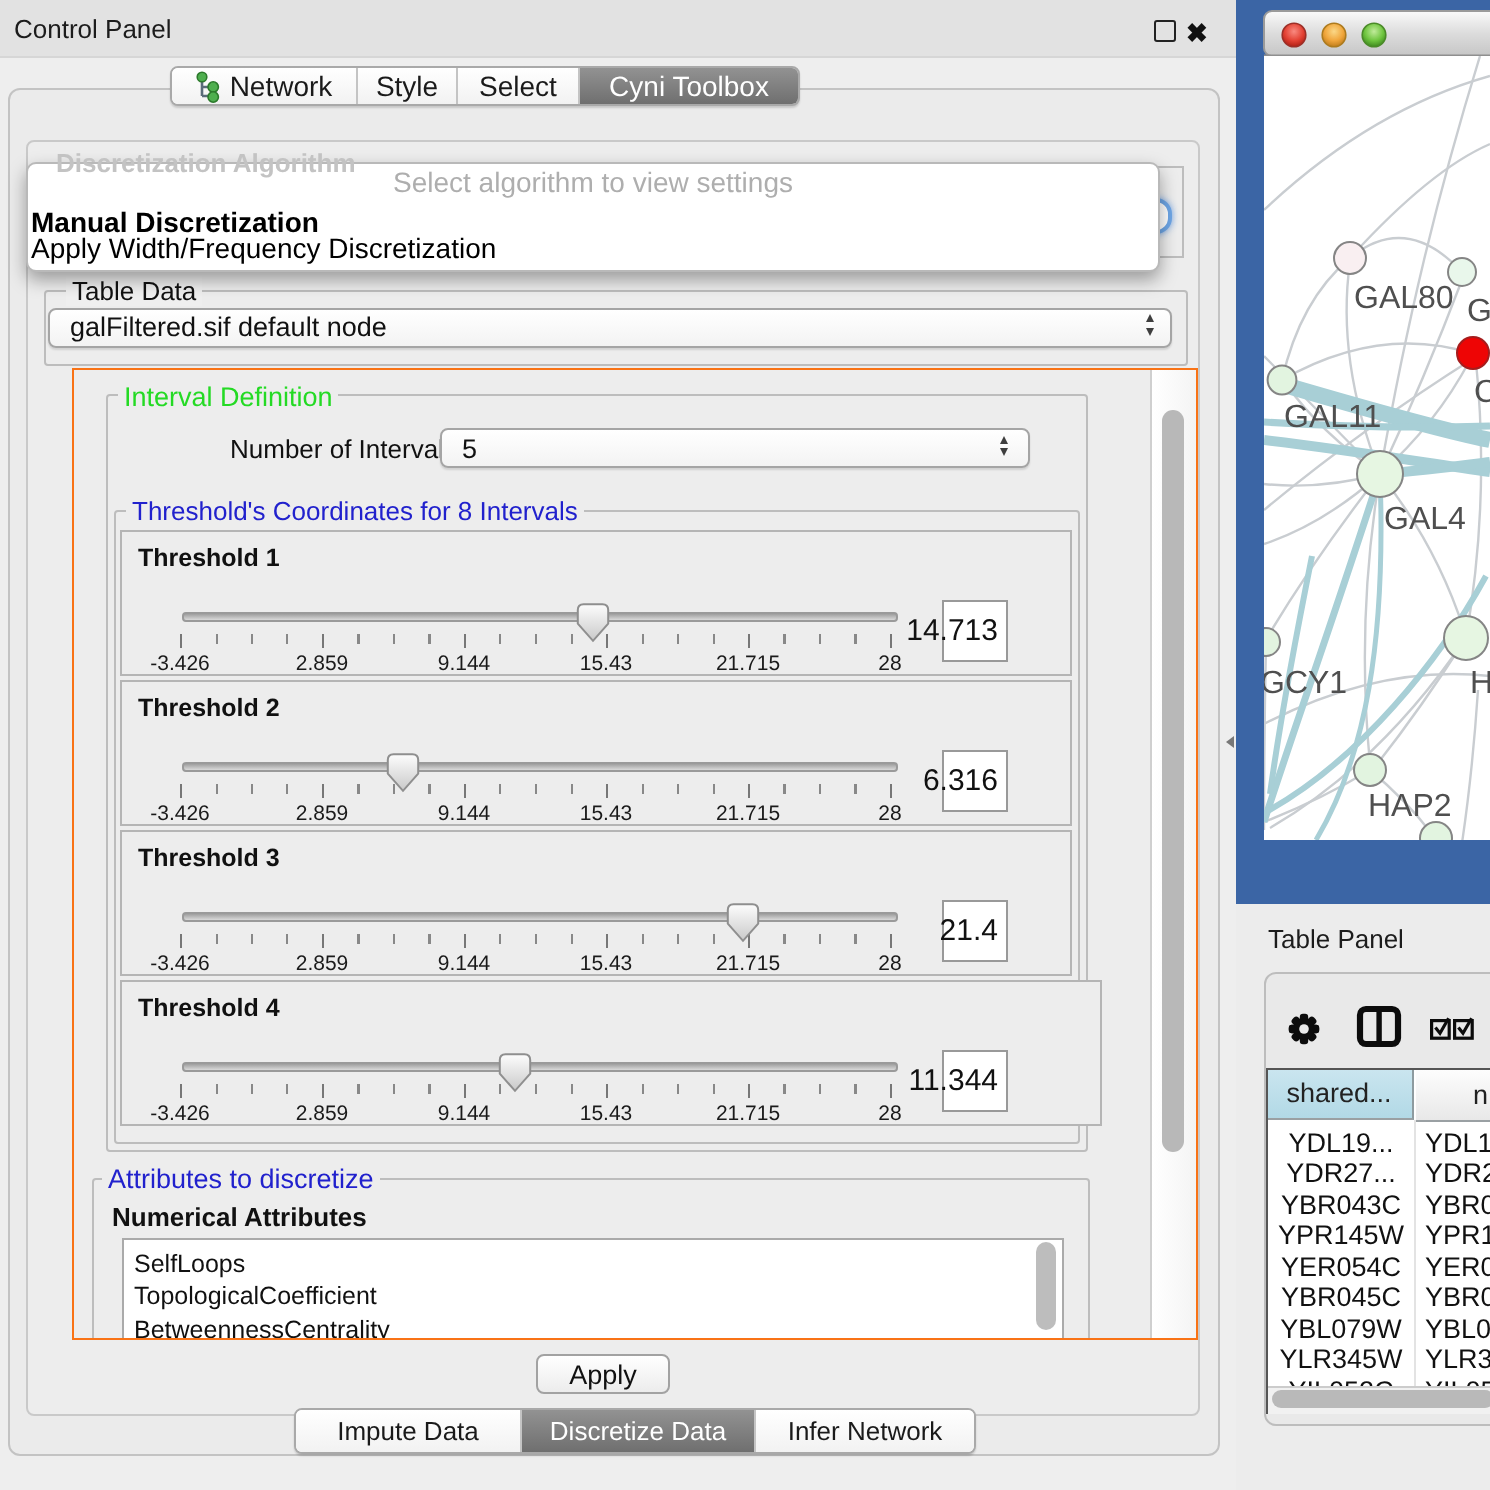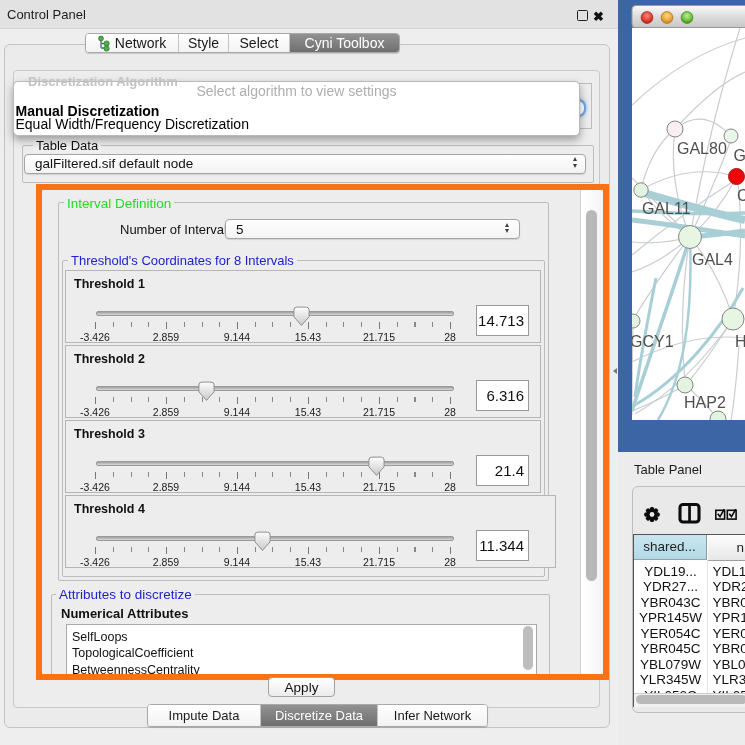--- a/index.html
+++ b/index.html
@@ -31,21 +31,21 @@
 .spin .dn{width:0;height:0;border-left:2.8px solid transparent;border-right:2.8px solid transparent;border-top:4px solid #3e3e3e;margin-left:1px;}
 
 #popup{left:13px;top:81px;width:565px;height:53px;background:#ffffff;border:1px solid #b9b9b9;border-radius:5px;box-shadow:0 4px 9px rgba(0,0,0,0.35);}
 
 .tbox{position:absolute;left:23px;width:474px;height:71px;border:1px solid #b5b5b5;background:#ededed;}
 .tlabel{position:absolute;left:8px;top:6px;font-size:12.5px;font-weight:bold;color:#111;}
 .groove{position:absolute;left:30px;top:40px;width:356px;height:3px;background:linear-gradient(#9f9f9f,#d9d9d9);border:1px solid #9a9a9a;border-radius:2px;}
 .ticksmin{position:absolute;left:29px;top:51px;width:357px;height:4.5px;background:repeating-linear-gradient(90deg,#888 0px,#888 1px,transparent 1px,transparent 17.75px);}
 .ticksmaj{position:absolute;left:29px;top:51px;width:357px;height:6.5px;background:repeating-linear-gradient(90deg,#777 0px,#777 1px,transparent 1px,transparent 71px);}
 .tick-lb{position:absolute;top:60px;width:60px;text-align:center;font-size:10.5px;color:#1a1a1a;}
-.vbox{position:absolute;left:410px;top:34px;width:53px;height:31px;background:#ffffff;border:1px solid #999;display:flex;align-items:center;justify-content:flex-end;padding-right:4px;box-sizing:border-box;font-size:15px;color:#111;}
+.vbox{position:absolute;left:410px;top:34px;width:33px;height:31px;background:#ffffff;border:1px solid #999;display:flex;align-items:center;justify-content:flex-end;padding-right:4px;box-sizing:border-box;font-size:15px;color:#111;}
 .thumb{position:absolute;top:35px;width:17px;height:21px;}
 
 #attrlist{background:#ffffff;border:1px solid #aaa;}
 .li{position:absolute;left:5px;font-size:12.5px;color:#111;}
 
 #applybtn{left:268px;top:677px;width:65px;height:18px;background:linear-gradient(#ffffff,#ececec);border:1px solid #a2a2a2;border-radius:4px;display:flex;align-items:center;justify-content:center;font-size:13.5px;color:#111;}
 
 #tptitle{left:634px;top:462px;font-size:13px;color:#1c1c1c;}
 #tpanel{left:632px;top:486px;width:120px;height:225px;background:#e9e9e9;border:1px solid #bdbdbd;border-radius:6px;}
 #tablewrap{left:632.5px;top:533.5px;width:112.5px;height:172px;background:#ffffff;border-top:1.5px solid #555;border-left:1.5px solid #555;overflow:hidden;}
@@ -87,25 +87,25 @@
     <div class="txt">galFiltered.sif default node</div>
     <div class="spin" style="left:547px;top:2.5px;">
         <div class="up"></div>
         <div class="dn"></div>
       </div>
   </div>
 
   <div class="abs" id="popup">
     <div style="position:absolute;left:0;top:0.5px;width:100%;text-align:center;font-size:14px;color:#aeaeae;">Select algorithm to view settings</div>
     <div style="position:absolute;left:1.5px;top:20.5px;font-size:14px;font-weight:bold;color:#000;">Manual Discretization</div>
-    <div style="position:absolute;left:1.5px;top:34px;font-size:14px;color:#000;">Equal Width/Frequency Discretization</div>
+    <div style="position:absolute;left:1.5px;top:34px;font-size:14px;color:#000;">Apply Width/Frequency Discretization</div>
   </div>
   <div class="abs" style="left:28px;top:74px;font-size:13px;font-weight:bold;color:#c3c3c3;">Discretization Algorithm</div>
 
-  <div class="abs" style="left:36px;top:184px;width:561px;height:484px;border:6px solid #f97316;background:#ededed;overflow:hidden;" id="viewport">
+  <div class="abs" style="left:36px;top:184px;width:561px;height:484px;border:1px solid #f97316;background:#ededed;overflow:hidden;" id="viewport">
 
     <div class="abs group" style="left:16px;top:12px;width:489px;height:377px;"></div>
     <div class="abs" style="left:22px;top:6px;background:#ededed;padding:0 3px;font-size:13.5px;color:#24da24;">Interval Definition</div>
 
     <div class="abs" style="left:50px;top:32px;font-size:13px;font-weight:normal;color:#111;margin-left:28px;">Number of Intervals</div>
     <div class="abs combo" style="left:183px;top:29px;width:293px;height:18px;">
       <div class="txt">5</div>
       <div class="spin" style="left:278px;top:2.5px;">
           <div class="up"></div>
           <div class="dn"></div>

